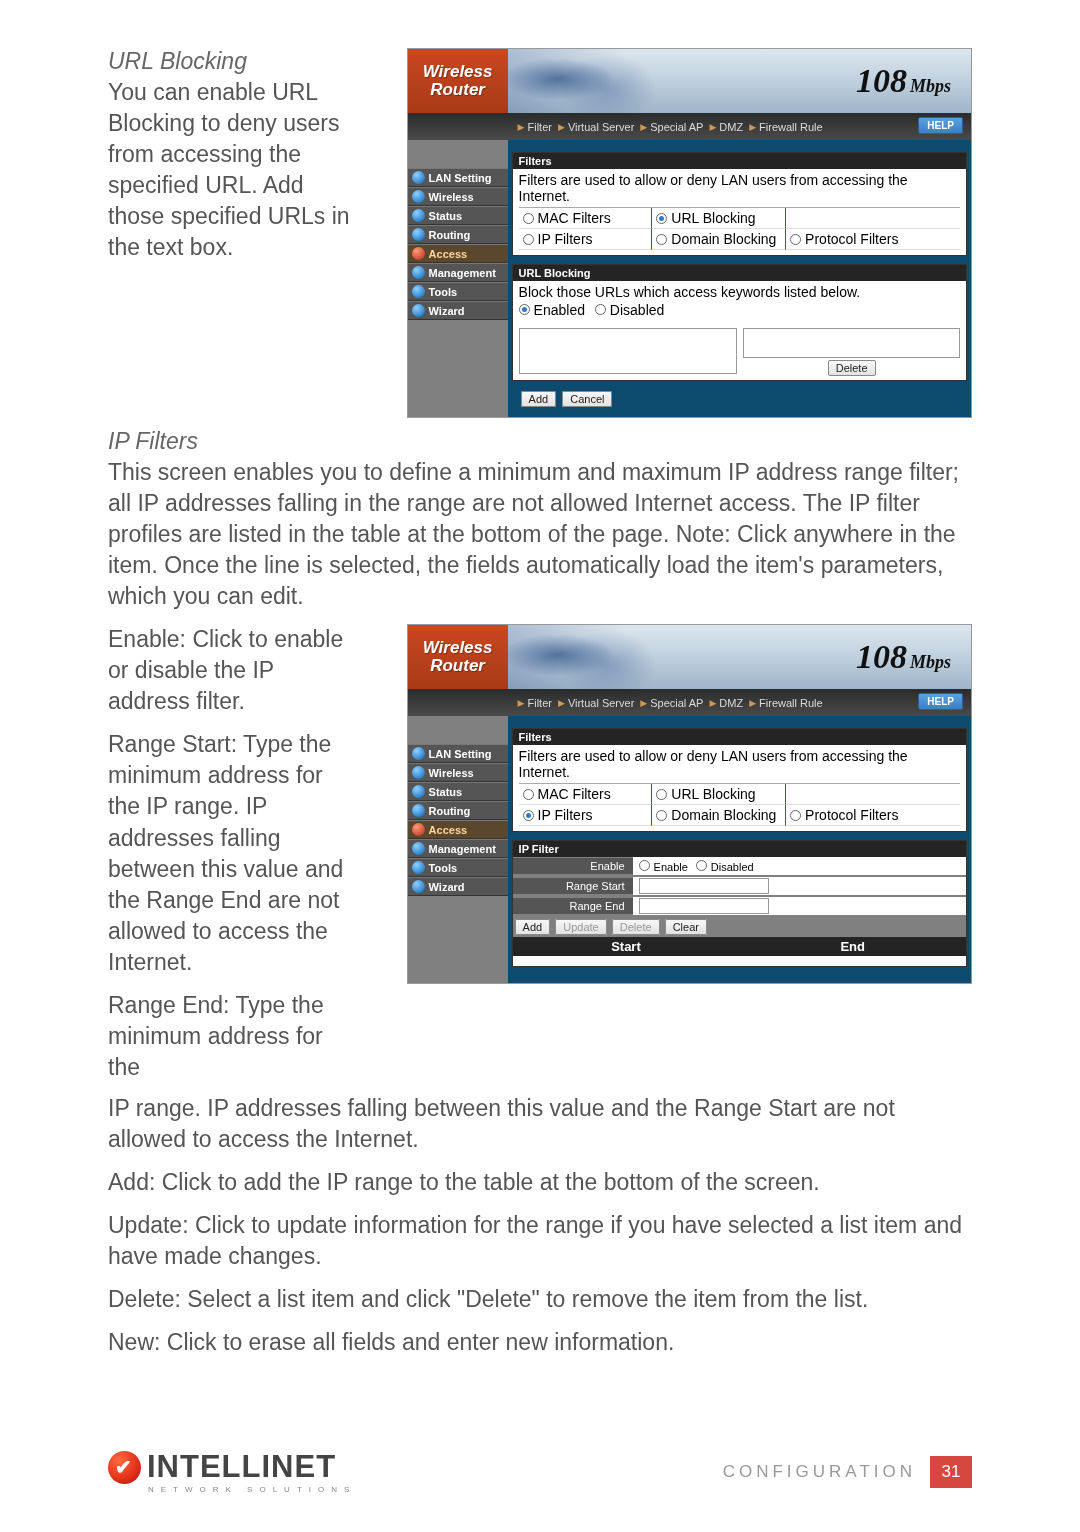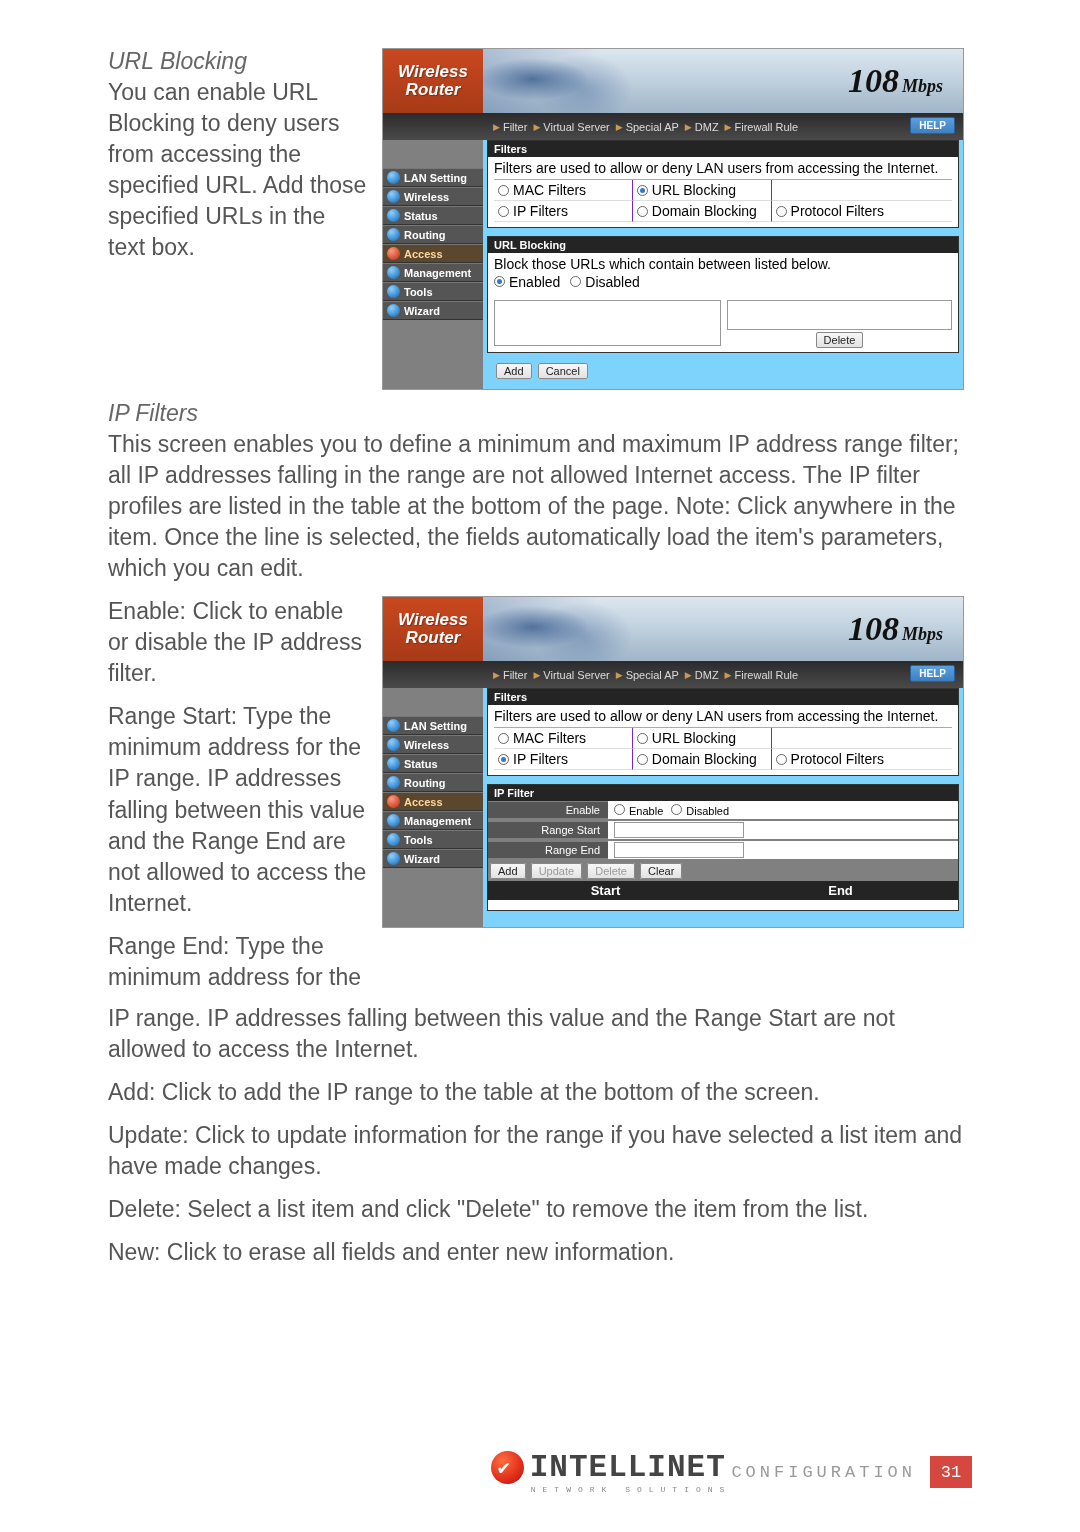--- a/index.html
+++ b/index.html
@@ -30,20 +30,21 @@
   .para { margin-bottom: 12px; }
 
   
   .router-shot {
     width: 582px;
     border: 1px solid #999;
     font-family: Tahoma, Arial, sans-serif;
     font-size: 11px;
     color: #000;
     background: #fff;
+    margin-left: 32px;
   }
   .router-header {
     height: 64px;
     display: flex;
   }
   .router-logo {
     width: 100px;
     background: linear-gradient(#c9481f, #a83a17);
     color: #fff;
     font-style: italic;
@@ -127,22 +128,22 @@
   .bullet {
     width: 13px; height: 13px;
     border-radius: 50%;
     background: radial-gradient(circle at 35% 30%, #8fd0ff 0%, #3b8fd6 60%, #1e5e98 100%);
     margin-right: 4px;
     flex-shrink: 0;
   }
   .bullet.red { background: radial-gradient(circle at 35% 30%, #ff9a7a 0%, #d6553b 60%, #98321e 100%); }
   .router-content {
     flex: 1;
-    background: #7dd3fc;
-    padding: 0 4px 8px 4px;
+    background: #0c4a6e;
+    padding: 12px 4px 8px 4px;
   }
   .panel {
     background: #fff;
     border: 1px solid #333;
     margin-bottom: 8px;
   }
   .panel-head {
     background: #242424;
     color: #fff;
     font-weight: bold;
@@ -207,22 +208,22 @@
   .se-head > div { flex: 1; text-align: center; padding: 2px; }
   .se-body { height: 10px; background: #fff; }
 
   
   .footer {
     position: absolute;
     left: 108px; right: 108px;
     bottom: 38px;
     display: flex;
     align-items: center;
-    justify-content: flex-end;
-    font-family: Liberation Mono, monospace;
+    justify-content: space-between;
+    font-family: Liberation Sans, sans-serif;
   }
   .intellinet {
     display: flex; flex-direction: column; align-items: flex-start;
   }
   .intellinet-word {
     font-size: 31px;
     font-weight: 900;
     letter-spacing: 1px;
     color: #444;
     display: flex;
@@ -368,21 +369,21 @@
               <div>
                   <span class="radio"></span>
                   <span>Protocol Filters</span>
                 </div>
             </div>
           </div>
         </div>
         <div class="panel">
           <div class="panel-head">URL Blocking</div>
           <div class="panel-body">
-            <div>Block those URLs which contain between listed below.</div>
+            <div>Block those URLs which access keywords listed below.</div>
             <div style="padding:2px 0;">
               <span><span class="radio sel"></span><span>Enabled</span></span>
               <span style="margin-left:6px;"><span class="radio"></span><span>Disabled</span></span>
             </div>
           </div>
           <div class="url-block-area">
             <div class="textbox"></div>
             <div style="flex:1; display:flex; flex-direction:column; align-items:center;">
               <div class="listbox" style="width:100%;"></div>
               <div style="margin-top:4px;"><span class="btn">Delete</span></div>

